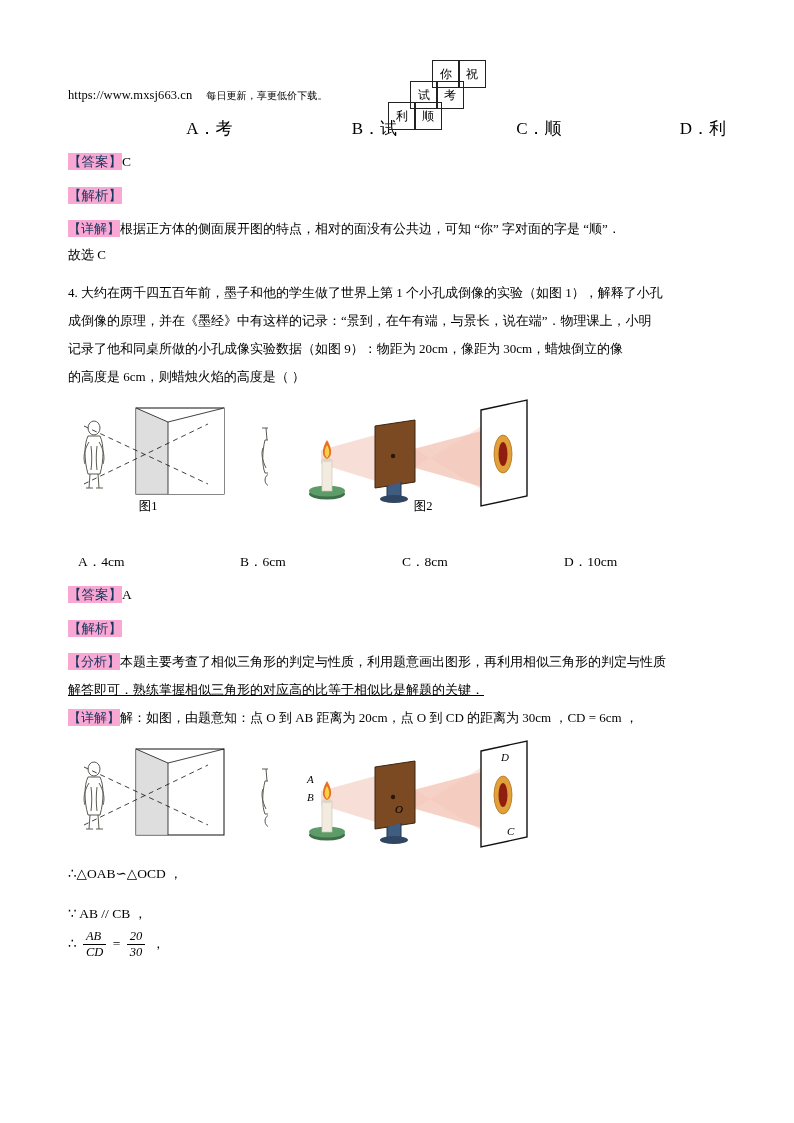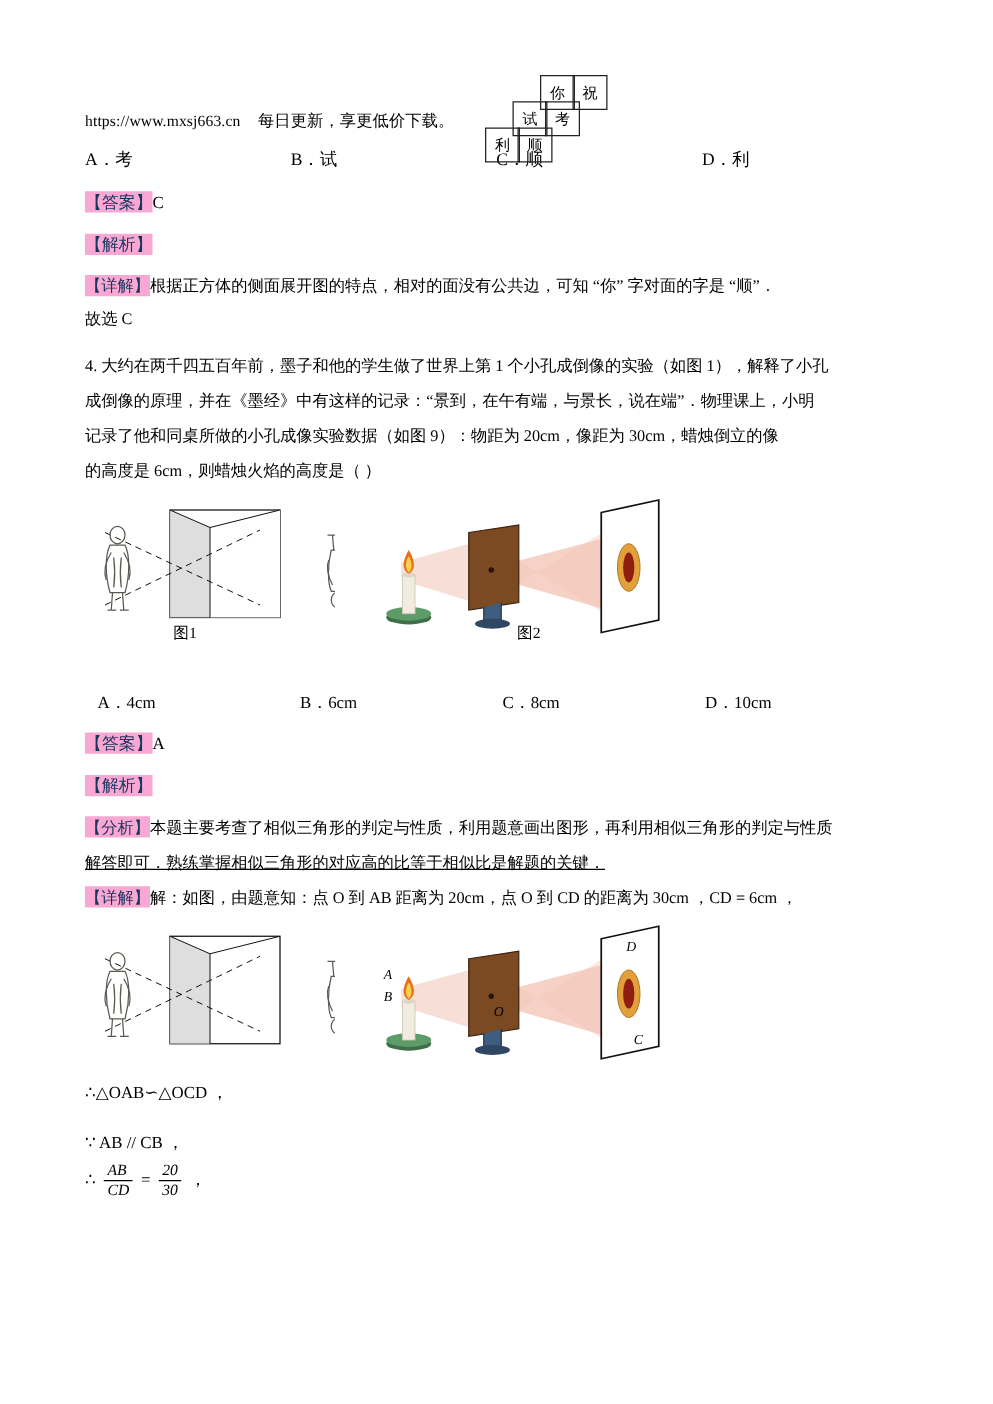--- a/index.html
+++ b/index.html
@@ -37,21 +37,21 @@
     position: relative;
   }
   .url-text {
     position: absolute;
     left: 0;
     top: 28px;
     font-family: "Liberation Serif", serif;
   }
   .url-text .cn {
     margin-left: 14px;
-    font-size: 13px;
+    font-size: 10px;
     text-align: right;
   }
   
   .cube-net {
     position: absolute;
     left: 320px;
     top: 0px;
     width: 120px;
     height: 70px;
   }
@@ -68,22 +68,23 @@
   .cc-a { left: 44px; top: 0px; }
   .cc-b { left: 70px; top: 0px; }
   .cc-c { left: 22px; top: 21px; }
   .cc-d { left: 48px; top: 21px; }
   .cc-e { left: 0px;  top: 42px; }
   .cc-f { left: 26px; top: 42px; }
 
   .choices {
     display: flex;
     margin-top: 8px;
-    font-size: 14px;
+    font-size: 17px;
     line-height: 30px;
+    text-align: right;
   }
   .choices .opt {
     width: 170px;
   }
   .choices .opt .lab {
     font-family: "Liberation Serif", serif;
   }
   .ans-line {
     font-size: 13.5px;
     line-height: 32px;

